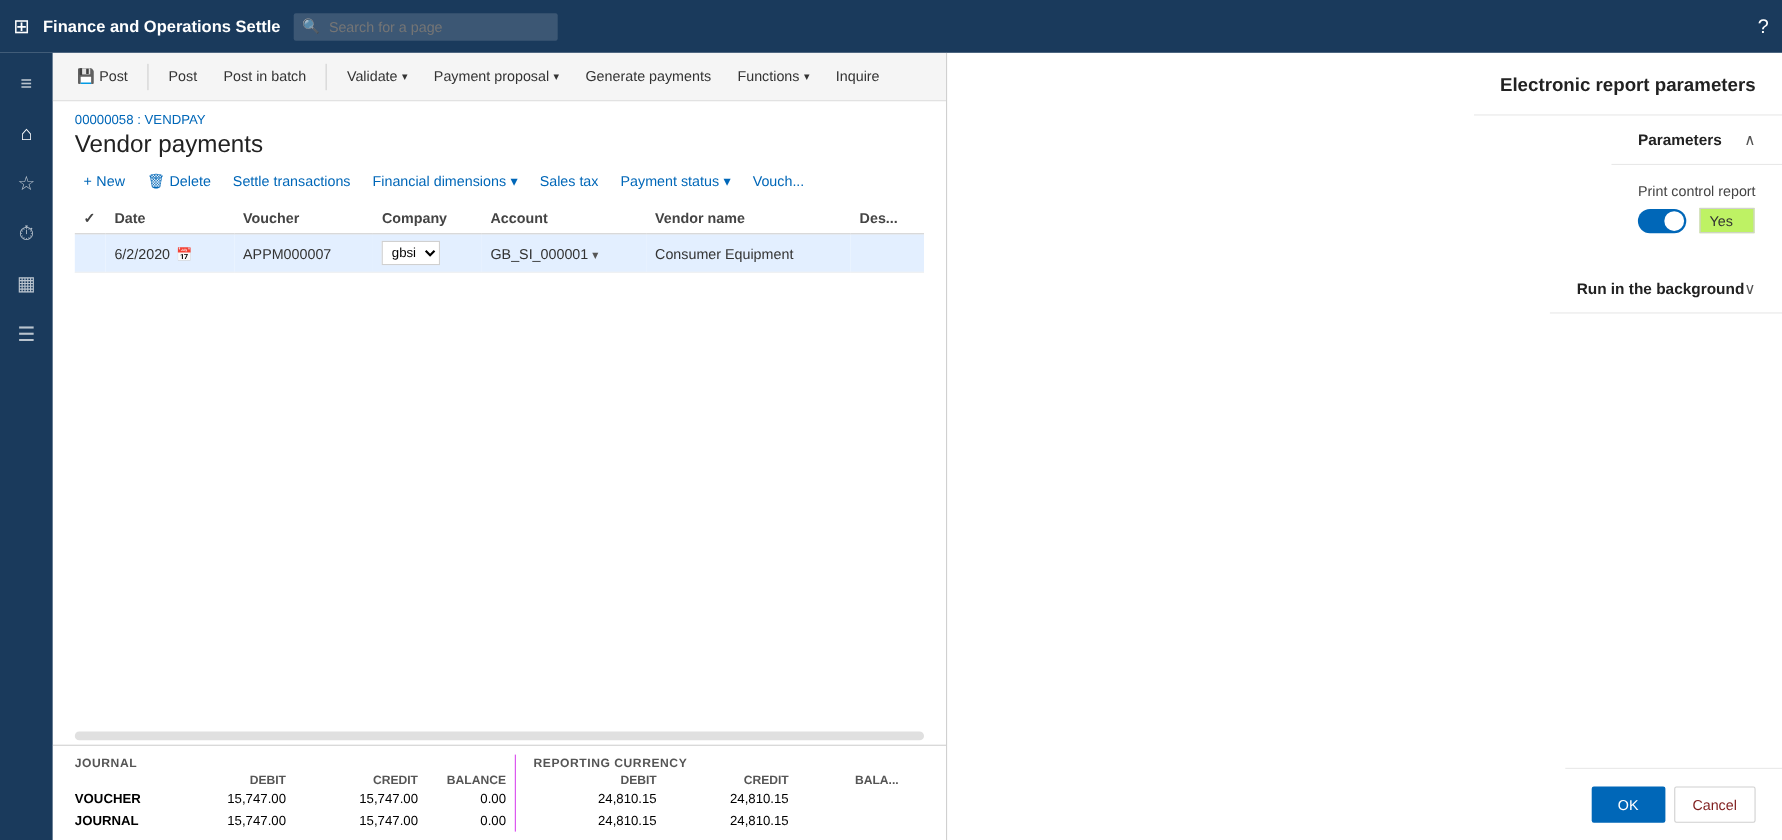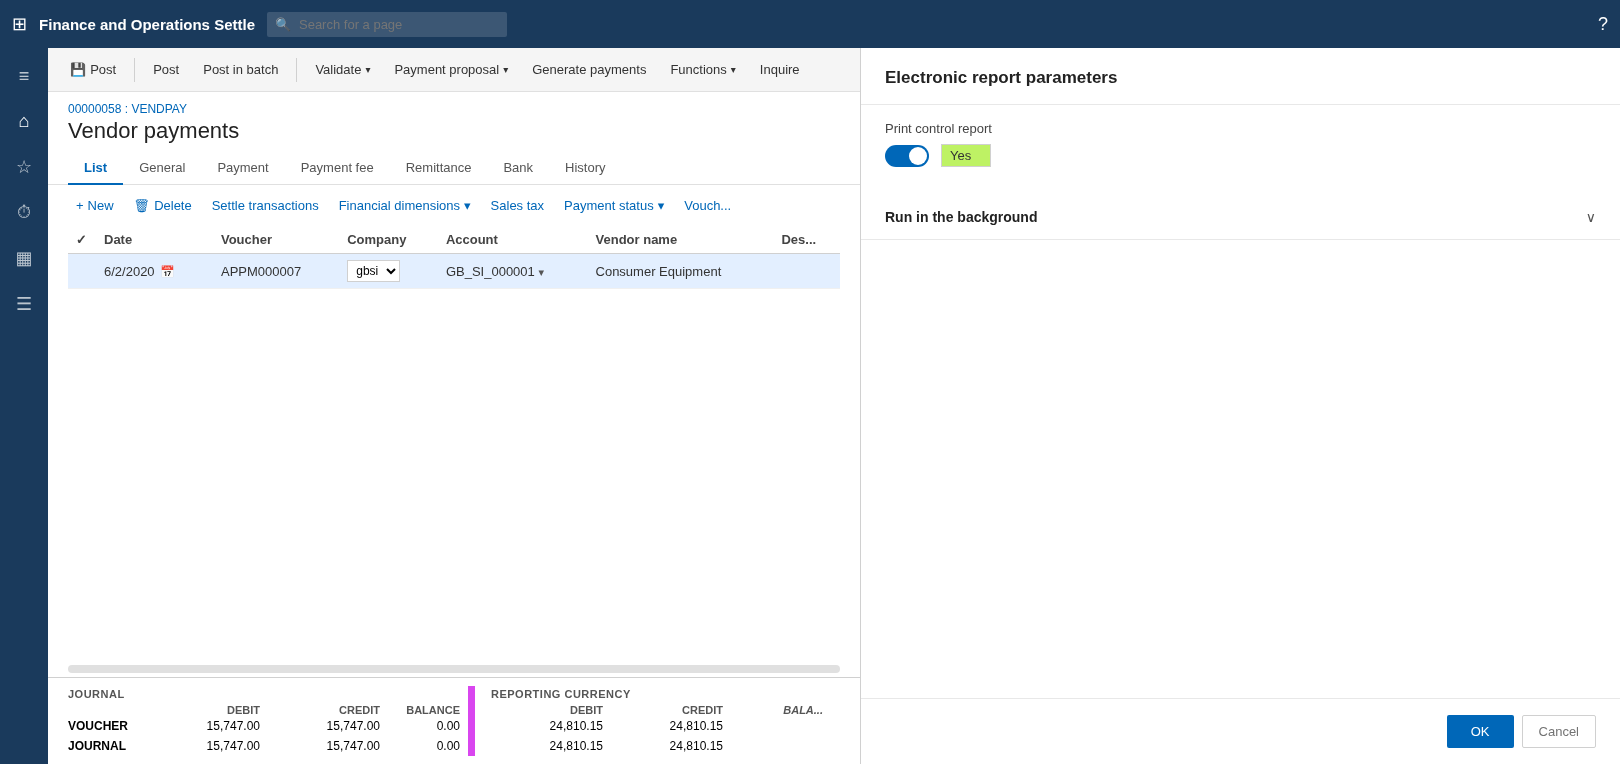--- a/index.html
+++ b/index.html
@@ -126,20 +126,21 @@
 
     
     .right-panel {
       width: 760px;
       background: #fff;
       border-left: 1px solid #d0d0d0;
       display: flex;
       flex-direction: column;
       flex-shrink: 0;
       overflow-y: auto;
+      align-items: flex-end;
     }
     .panel-title { font-size: 17px; font-weight: 600; color: #222; padding: 20px 24px 16px; border-bottom: 1px solid #e8e8e8; }
     .panel-section { padding: 0; }
     .panel-section-header {
       display: flex; align-items: center; justify-content: space-between;
       padding: 14px 24px; border-bottom: 1px solid #e8e8e8; cursor: pointer;
     }
     .panel-section-title { font-size: 14px; font-weight: 600; color: #222; }
     .panel-section-chevron { font-size: 14px; color: #555; }
     .panel-section-body { padding: 16px 24px 20px; }
@@ -161,21 +162,21 @@
     }
 
     
     .panel-spacer { flex: 1; }
     .panel-footer { display: flex; justify-content: flex-end; gap: 8px; padding: 16px 24px; border-top: 1px solid #e8e8e8; }
     .btn-ok {
       background: #0067b8; color: #fff; border: none; padding: 8px 24px;
       font-size: 13px; cursor: pointer; border-radius: 2px;
     }
     .btn-cancel {
-      background: #fff; color: #737373; border: 1px solid #d0d0d0; padding: 8px 16px;
+      background: #fff; color: #7f1d1d; border: 1px solid #d0d0d0; padding: 8px 16px;
       font-size: 13px; cursor: pointer; border-radius: 2px;
     }
 
     
     .scroll-bar-h {
       height: 8px; background: #e0e0e0; margin: 4px 20px; border-radius: 4px;
     }
   </style>
 </head>
 <body>
@@ -235,29 +236,20 @@
       <button class="toolbar-btn">
         <span>Inquire</span>
       </button>
     </div>
 
     <div class="page-header">
       <div class="breadcrumb">00000058 : VENDPAY</div>
       <div class="page-title">Vendor payments</div>
     </div>
 
-    <div class="tabs">
-      <div class="tab active">List</div>
-      <div class="tab">General</div>
-      <div class="tab">Payment</div>
-      <div class="tab">Payment fee</div>
-      <div class="tab">Remittance</div>
-      <div class="tab">Bank</div>
-      <div class="tab">History</div>
-    </div>
 
     <div class="sub-toolbar">
       <button class="sub-btn">
         <span>+</span>
         <span> New</span>
       </button>
       <button class="sub-btn">
         <span>🗑</span>
         <span>Delete</span>
       </button>
@@ -337,45 +329,49 @@
             <div style="font-size:12px; text-align:right; padding:3px 8px;">15,747.00</div>
             <div style="font-size:12px; text-align:right; padding:3px 8px;">0.00</div>
 
             <div style="font-size:12px; font-weight:600; padding:3px 8px 3px 0;">JOURNAL</div>
             <div style="font-size:12px; text-align:right; padding:3px 8px;">15,747.00</div>
             <div style="font-size:12px; text-align:right; padding:3px 8px;">15,747.00</div>
             <div style="font-size:12px; text-align:right; padding:3px 8px;">0.00</div>
           </div>
         </div>
 
-        <div style="flex:1; border-left:7px solid #d946ef; padding-left:16px;">
+        <div style="flex:1; border-left:1px solid #d946ef; padding-left:16px;">
           <div style="font-weight:700; font-size:11px; color:#555; letter-spacing:0.5px; padding:2px 8px 4px 0;">REPORTING CURRENCY</div>
           <div style="display:grid; grid-template-columns: 120px 120px 100px; gap:0;">
             <div style="font-weight:700; font-size:11px; color:#555; text-align:right; padding:0 8px;">DEBIT</div>
             <div style="font-weight:700; font-size:11px; color:#555; text-align:right; padding:0 8px;">CREDIT</div>
-            <div style="font-weight:700; font-size:11px; color:#555; text-align:right; padding:0 8px;font-style:italic;">BALA...</div>
+            <div style="font-weight:700; font-size:11px; color:#555; text-align:right; padding:0 8px;">BALA...</div>
 
             <div style="font-size:12px; text-align:right; padding:3px 8px;">24,810.15</div>
             <div style="font-size:12px; text-align:right; padding:3px 8px;">24,810.15</div>
             <div style="font-size:12px; text-align:right; padding:3px 8px;"></div>
 
             <div style="font-size:12px; text-align:right; padding:3px 8px;">24,810.15</div>
             <div style="font-size:12px; text-align:right; padding:3px 8px;">24,810.15</div>
             <div style="font-size:12px; text-align:right; padding:3px 8px;"></div>
           </div>
         </div>
       </div>
     </div>
 
   </div>
 
   <div class="right-panel">
     <div class="panel-title">Electronic report parameters</div>
 
     <div class="panel-section">
+      <div class="panel-section-header">
+        <span class="panel-section-title">Parameters</span>
+        <span class="panel-section-chevron">∧</span>
+      </div>
       <div class="panel-section-body">
         <div class="toggle-label" style="margin-bottom:8px;">Print control report</div>
         <div class="toggle-row">
           <div class="toggle-switch">
             <div class="toggle-knob"></div>
           </div>
           <div class="toggle-value-box">Yes</div>
         </div>
       </div>
     </div>

